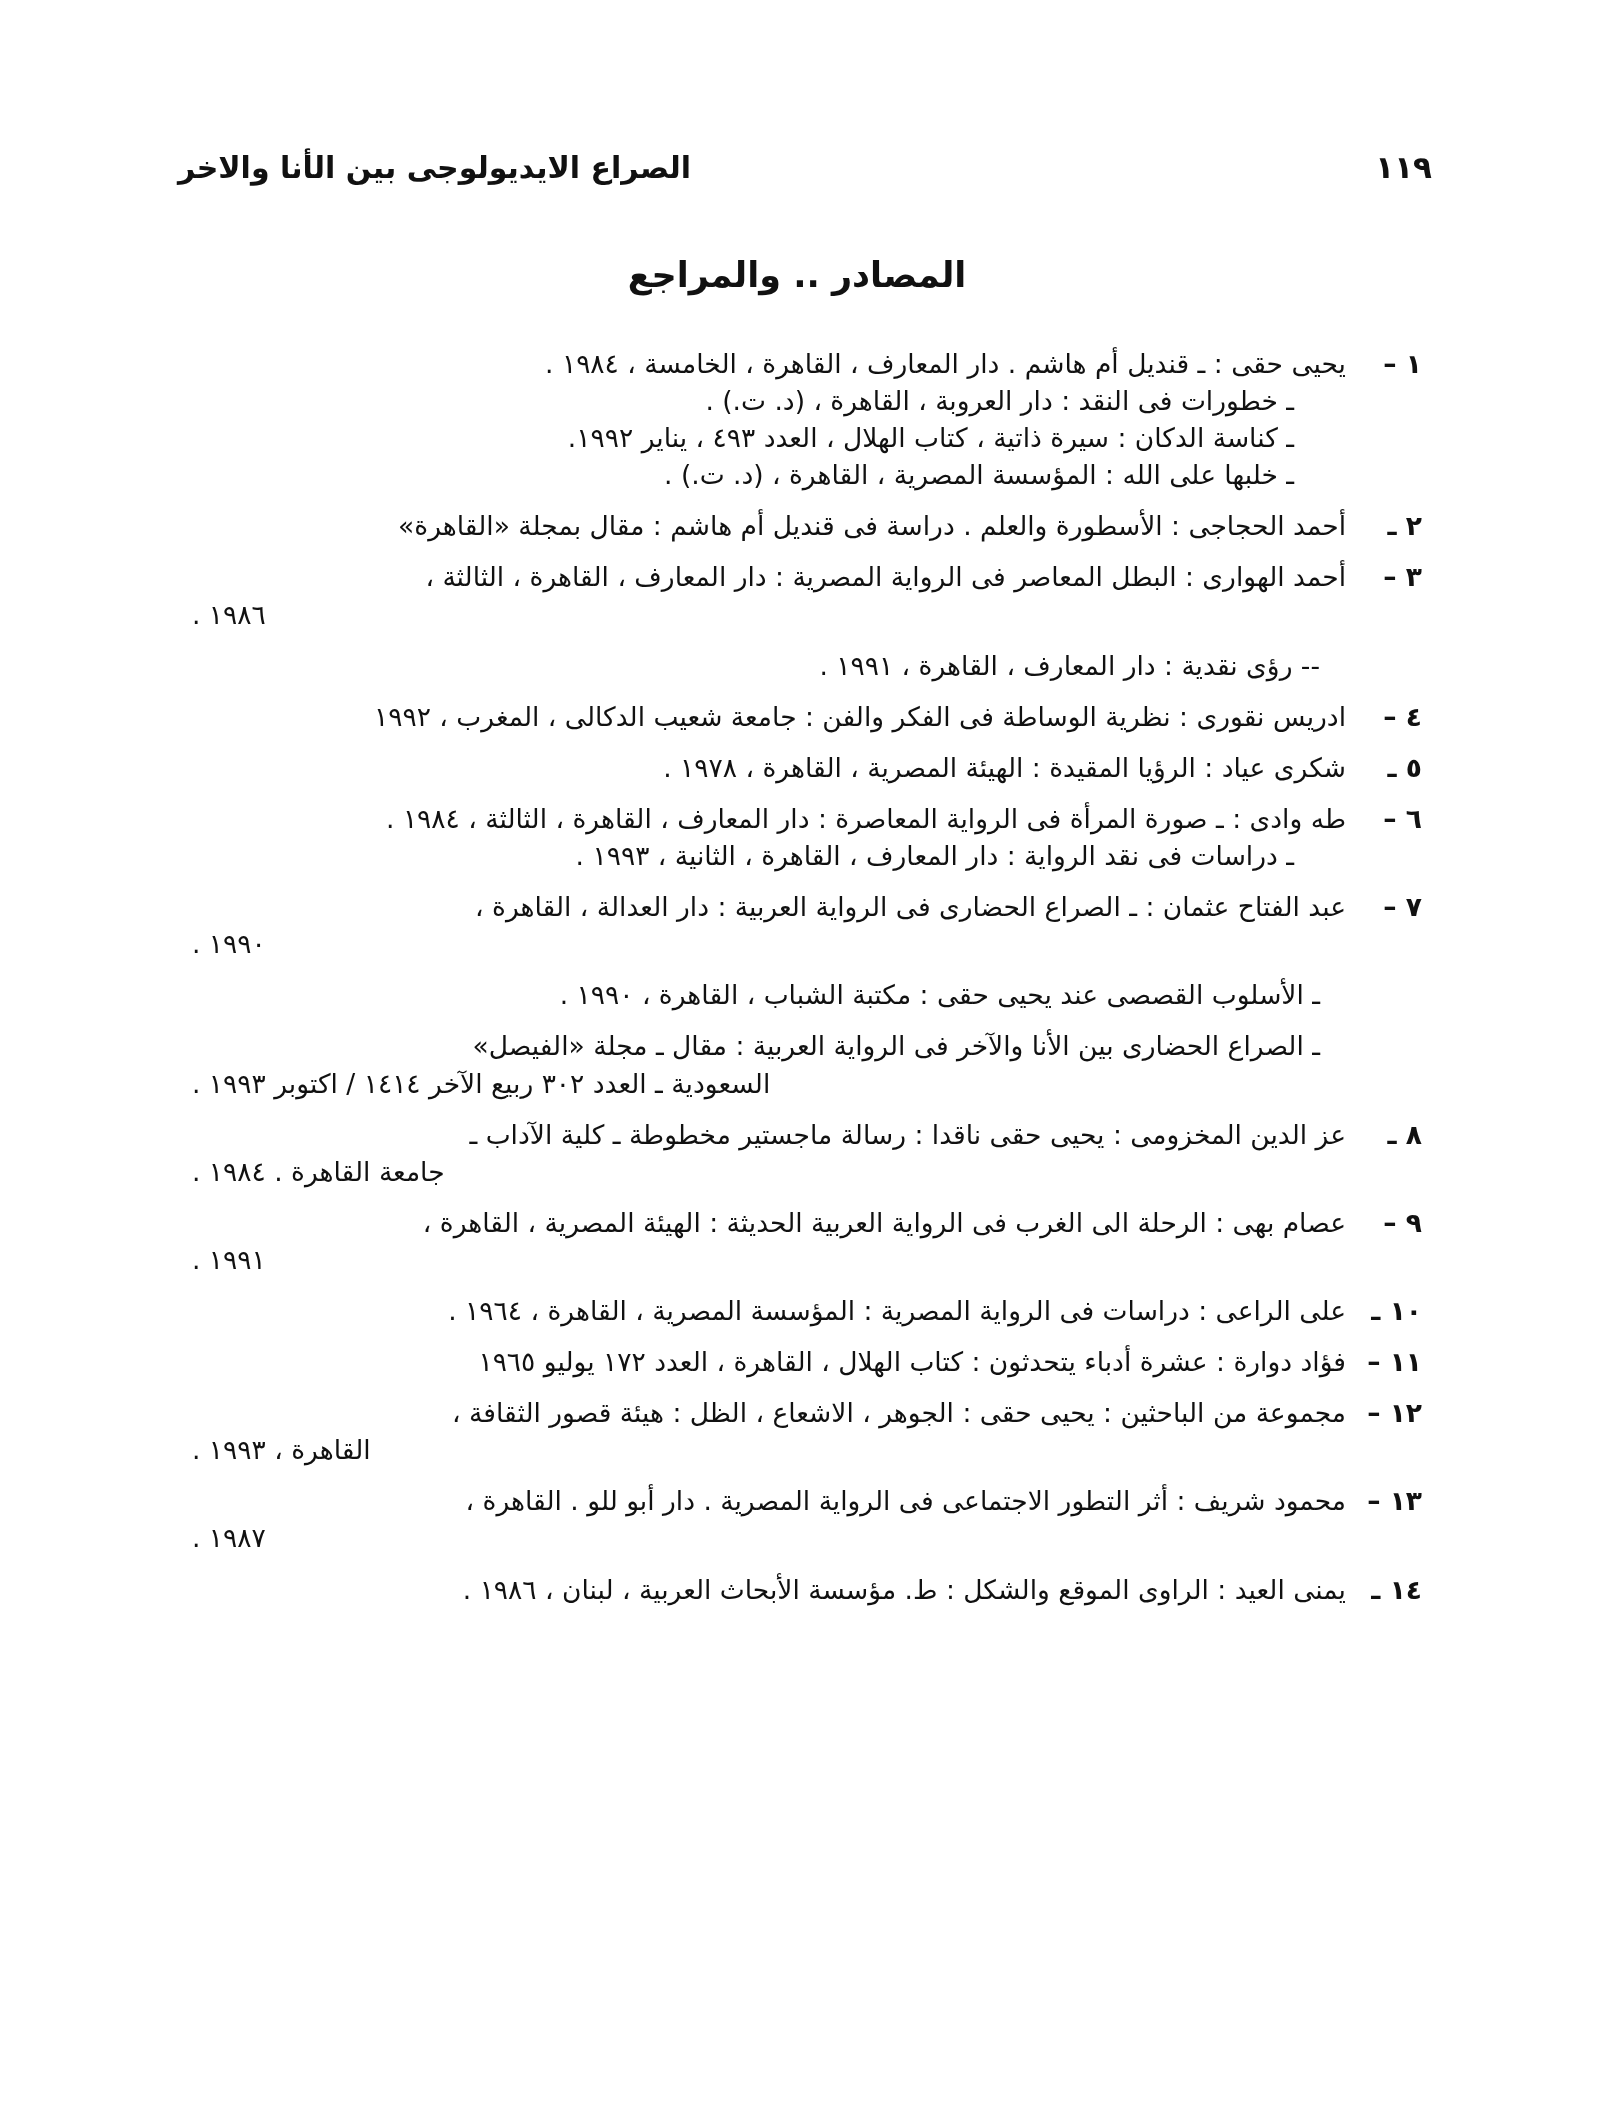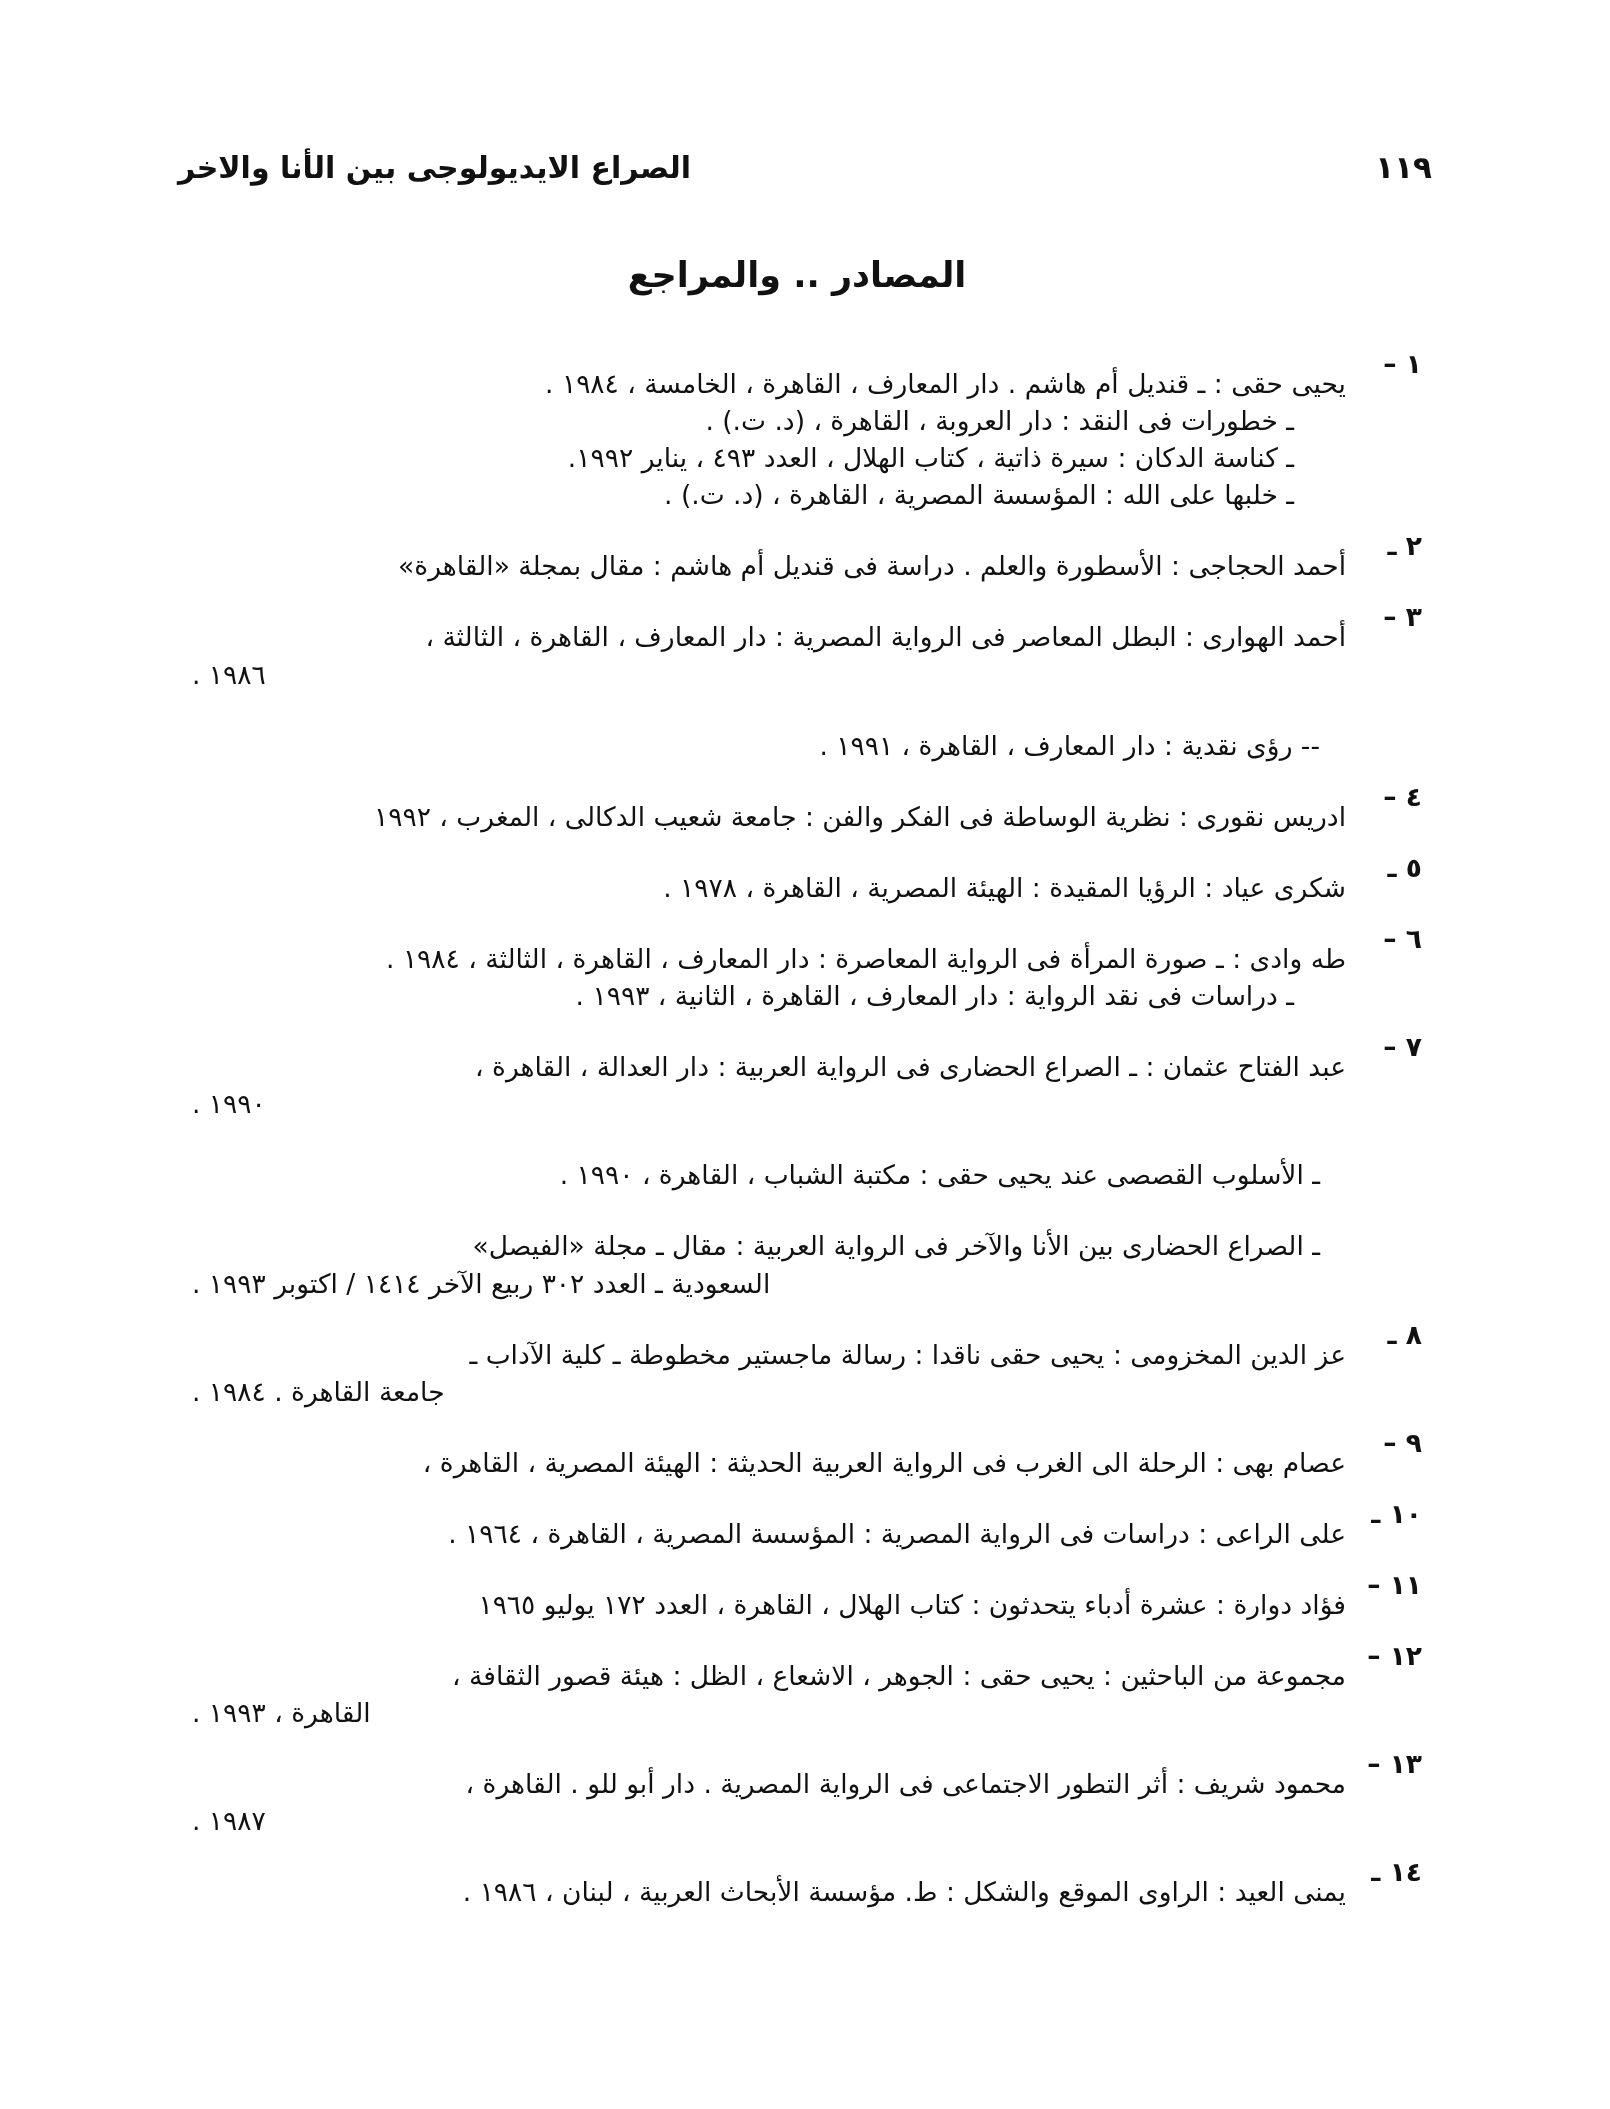--- a/index.html
+++ b/index.html
@@ -85,21 +85,20 @@
   .ref-num {
     flex: 0 0 auto;
     min-width: 66px;
     text-align: right;
     padding-left: 10px;
     white-space: nowrap;
     font-weight: 600;
   }
   .ref-body {
     flex: 1 1 auto;
-    margin-top: 20px;
   }
   .ref-text {
     text-align: justify;
     text-align-last: right;
   }
   
   .ref-cont {
     display: block;
     text-align: left;
     padding-left: 4px;
@@ -222,20 +221,21 @@
             <div class="ref-text">عز الدين المخزومى : يحيى حقى ناقدا : رسالة ماجستير مخطوطة ـ كلية الآداب ـ</div>
             <div class="ref-cont">جامعة القاهرة . ١٩٨٤ .</div>
           </div>
         </div>
       </div>
       <div class="ref-entry">
         <div class="ref-main">
           <div class="ref-num">٩ –</div>
           <div class="ref-body">
             <div class="ref-text">عصام بهى : الرحلة الى الغرب فى الرواية العربية الحديثة : الهيئة المصرية ، القاهرة ،</div>
+            <div class="ref-cont">١٩٩١ .</div>
           </div>
         </div>
       </div>
       <div class="ref-entry">
         <div class="ref-main">
           <div class="ref-num">١٠ ـ</div>
           <div class="ref-body">
             <div class="ref-text">على الراعى : دراسات فى الرواية المصرية : المؤسسة المصرية ، القاهرة ، ١٩٦٤ .</div>
           </div>
         </div>

